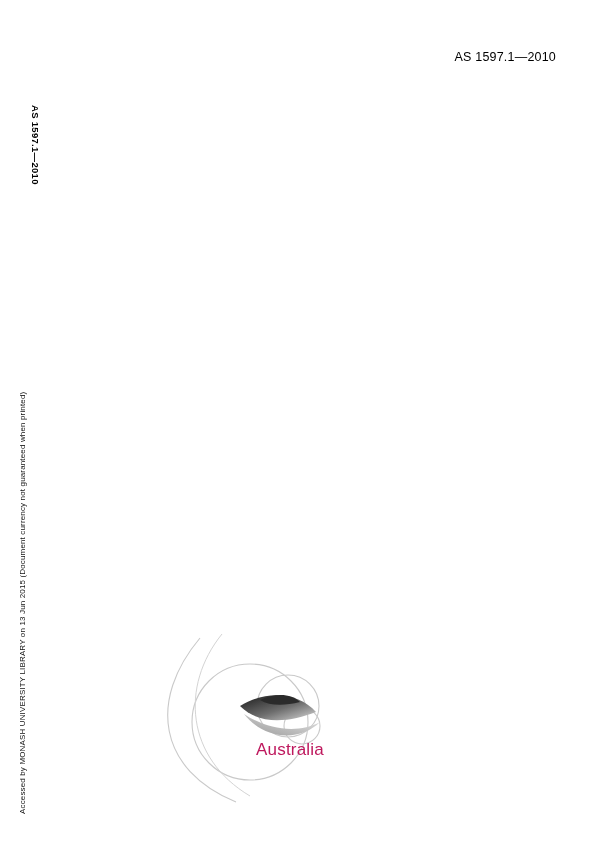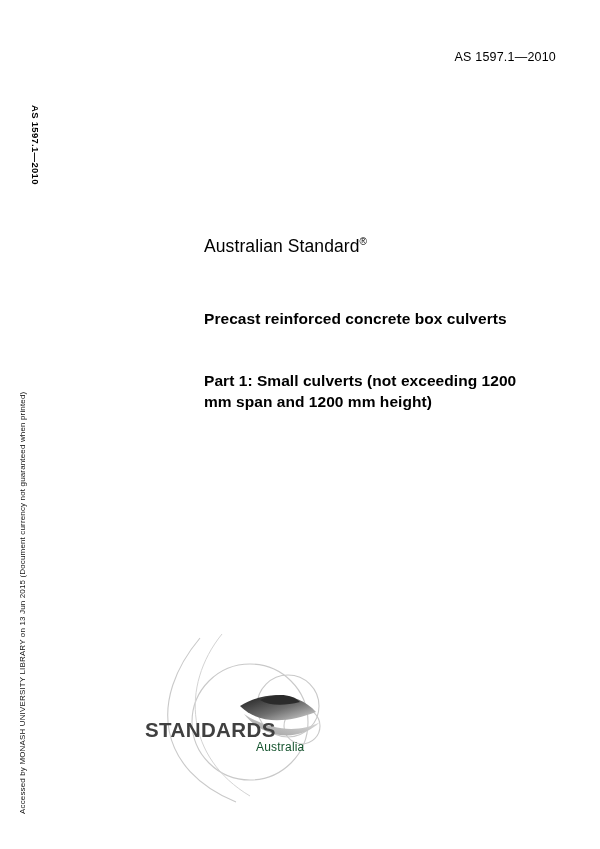--- a/index.html
+++ b/index.html
@@ -119,43 +119,36 @@
     top: 88px;
     font-size: 20.5px;
     font-weight: bold;
     letter-spacing: 0.4px;
     color: #404040;
   }
   .logo-sub {
     position: absolute;
     left: 116px;
     top: 110px;
-    font-size: 12px;
-    color: #14532d;
+    font-size: 17px;
+    color: #be185d;
     letter-spacing: 0.2px;
   }
 </style>
 </head>
 <body>
 
 <div class="page">
 
   <div class="doc-number">AS 1597.1—2010</div>
 
   <div class="side-number">AS 1597.1—2010</div>
 
   <div class="access-note">Accessed by MONASH UNIVERSITY LIBRARY on 13 Jun 2015 (Document currency not guaranteed when printed)</div>
 
-  <div class="title-block">
-    <div class="aus-standard">
-      <span>Australian Standard</span><sup>®</sup>
-    </div>
-    <div class="main-title">Precast reinforced concrete box culverts</div>
-    <div class="part-title">Part 1:  Small culverts (not exceeding 1200 mm span and 1200 mm height)</div>
-  </div>
 
   <div class="logo-area">
     <svg class="logo-svg" width="260" height="180" viewBox="0 0 260 180">
       <defs>
         <linearGradient id="leafGrad" x1="0" y1="0" x2="1" y2="1">
           <stop offset="0%" stop-color="#1a1a1a"></stop>
           <stop offset="55%" stop-color="#6e6e6e"></stop>
           <stop offset="100%" stop-color="#d8d8d8"></stop>
         </linearGradient>
         <linearGradient id="leafGrad2" x1="0" y1="1" x2="1" y2="0">
@@ -172,17 +165,16 @@
 
       <path d="M60 8 C 8 70, 18 140, 96 172" fill="none" stroke="#c9c9c9" stroke-width="1.1"></path>
       <path d="M82 4 C 40 56, 46 128, 110 166" fill="none" stroke="#d4d4d4" stroke-width="1"></path>
 
       <path d="M100 76 C 126 60, 158 62, 176 82 C 150 92, 120 96, 100 76 Z" fill="url(#leafGrad)"></path>
 
       <path d="M104 84 C 128 100, 158 104, 180 92 C 160 112, 124 110, 104 84 Z" fill="url(#leafGrad2)"></path>
 
       <path d="M120 70 C 136 62, 152 64, 160 72 C 144 76, 130 76, 120 70 Z" fill="#2b2b2b"></path>
     </svg>
-    <div class="logo-word">STANDARDS</div>
     <div class="logo-sub">Australia</div>
   </div>
 
 </div>
 
 </body></html>

